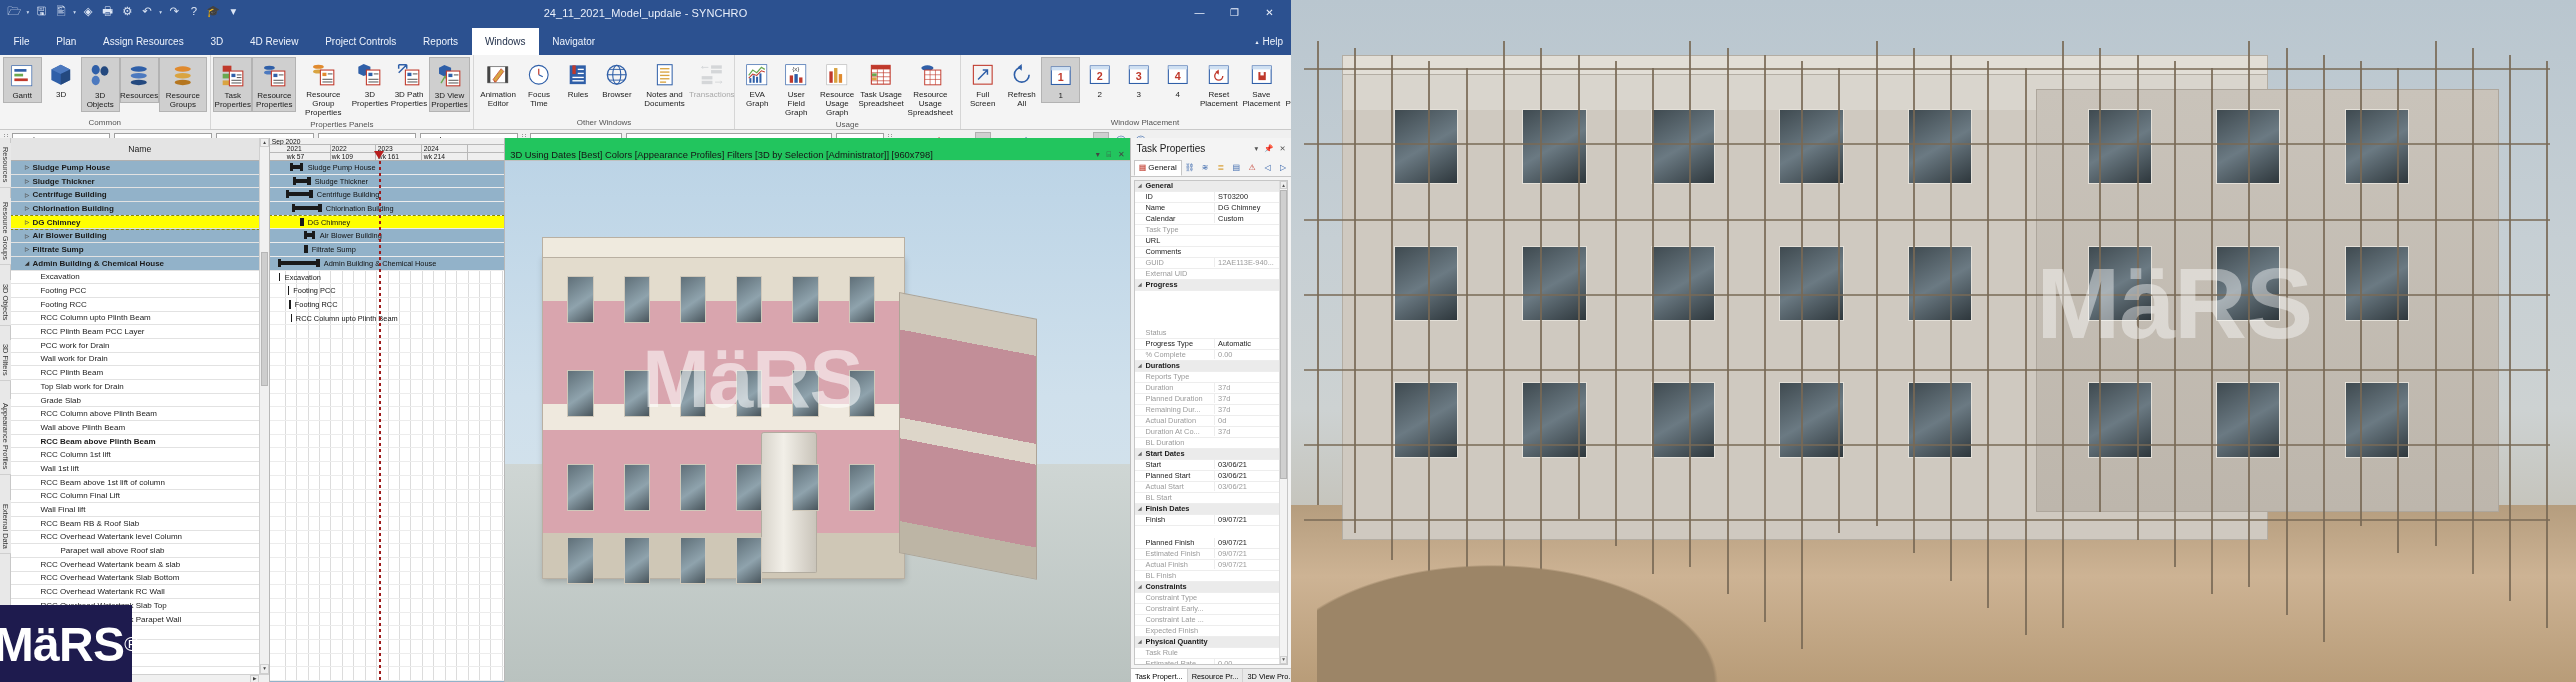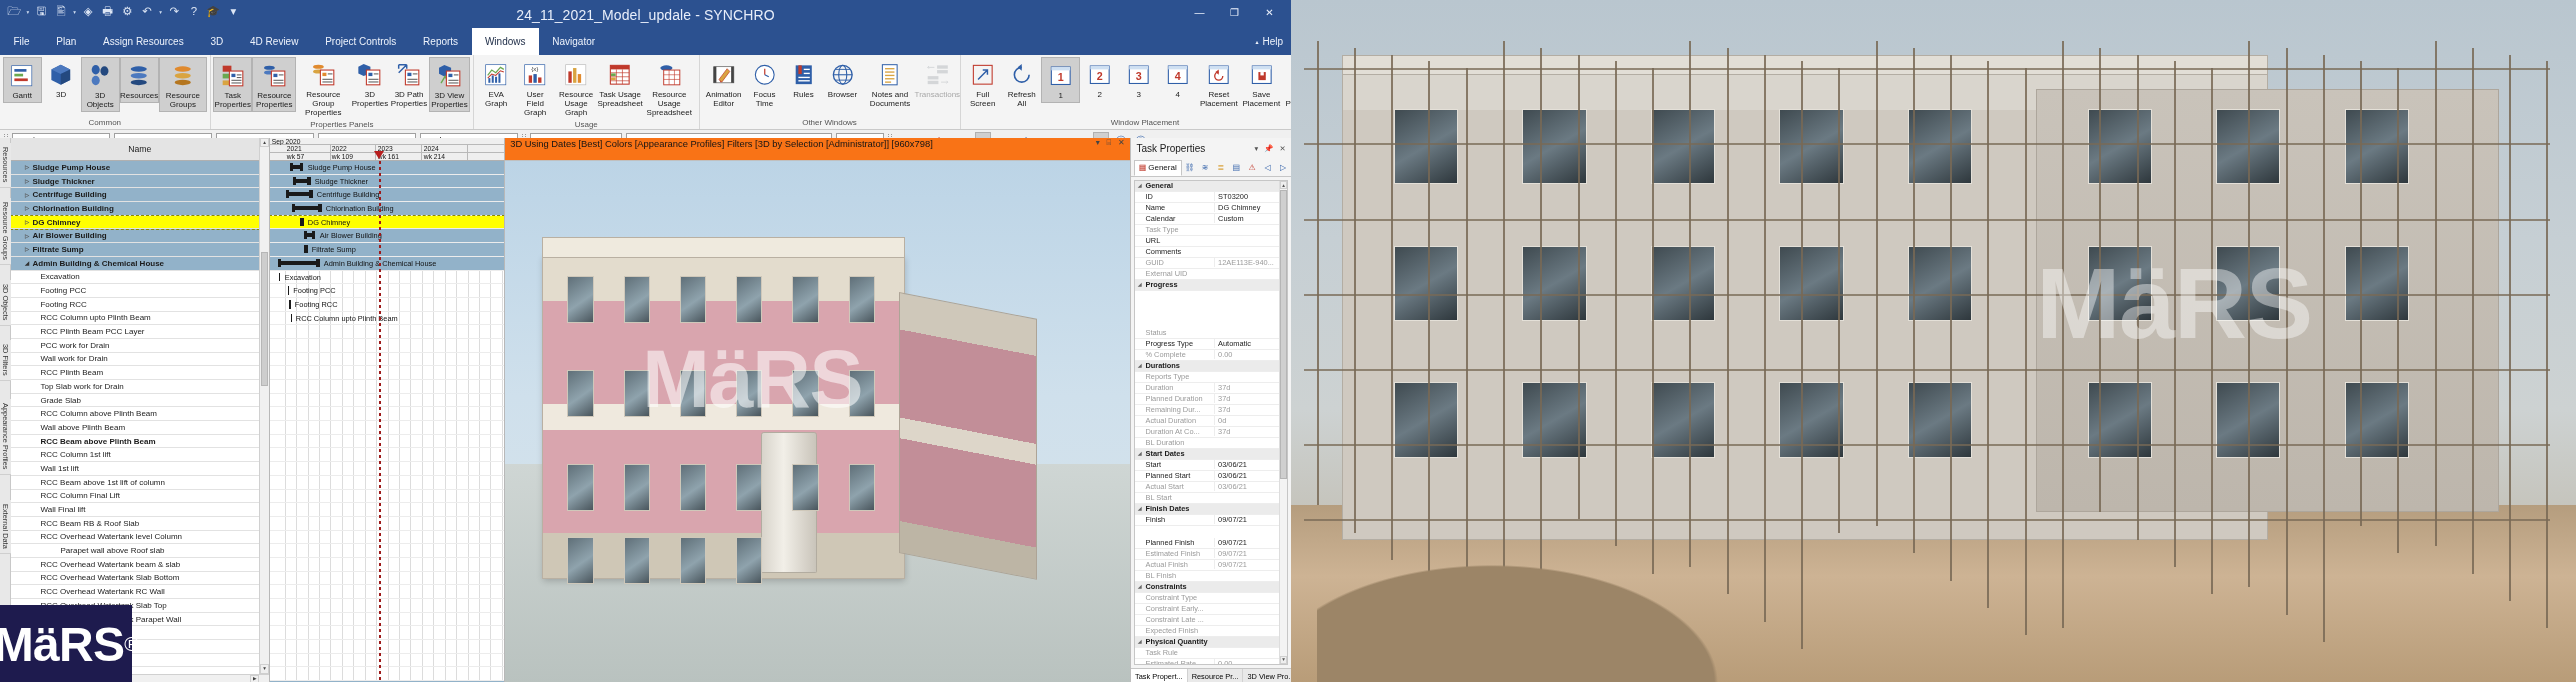--- a/index.html
+++ b/index.html
@@ -13,21 +13,21 @@
   .app { position:relative; width:2576px; height:683px; }
 
   
   .synchro { position:absolute; left:0; top:0; width:1291px; height:683px; background:#f0f0f0; overflow:hidden; }
 
   
   .titlebar { position:relative; height:28px; background:#2c5190; color:#fff; }
   .qat { position:absolute; left:6.7px; top:4px; display:flex; align-items:center; gap:4.7px; }
   .qat .qi { width:15px; height:15px; display:flex; align-items:center; justify-content:center; color:#dde6f5; font-size:11.4px; line-height:1; }
   .qat .car { font-size:5.4px; color:#cfdcf0; }
-  .apptitle { position:absolute; left:0; right:0; top:7.4px; text-align:center; font-size:14px; color:#e8eefa; letter-spacing:0.1px; }
+  .apptitle { position:absolute; left:0; right:0; top:7.4px; text-align:center; font-size:11px; color:#e8eefa; letter-spacing:0.1px; }
   .winbtns { position:absolute; right:4px; top:1.3px; display:flex; gap:0; }
   .winbtns div { width:35px; height:23px; display:flex; align-items:center; justify-content:center; color:#eaf0fb; font-size:10px; }
 
   
   .menubar { position:relative; height:27px; background:#2c5190; display:flex; align-items:stretch; }
   .menuitem { padding:0 13.4px; display:flex; align-items:center; color:#eef3fc; font-size:10px; white-space:nowrap; }
   .menuitem.active { background:#ffffff; color:#22304a; }
   .helpitem { position:absolute; right:8px; top:0; height:100%; display:flex; align-items:center; color:#eef3fc; font-size:10px; gap:4px; }
 
   
@@ -83,21 +83,21 @@
   .sbar { position:absolute; height:4px; background:#1a1a1a; top:4px; }
   .sbar:before, .sbar:after { content:""; position:absolute; top:-2px; width:3.4px; height:8px; background:#1a1a1a; }
   .sbar:before { left:0; } .sbar:after { right:0; }
   .tbar { position:absolute; height:5.4px; background:#1a1a1a; top:3.4px; }
   .glabel { position:absolute; top:2px; font-size:7.4px; color:#111; white-space:nowrap; }
   .nowline { position:absolute; top:0; bottom:0; width:2px; background:repeating-linear-gradient(to bottom,#9e1b1b 0 3.4px,transparent 3.4px 6px); }
   .nowflag { position:absolute; width:0; height:0; border-left:5.4px solid transparent; border-right:5.4px solid transparent; border-top:8px solid #b81f1f; }
 
   
   .viewpane { flex:1; background:#fff; display:flex; flex-direction:column; position:relative; }
-  .vtitle { height:23px; background:#f97316; border-bottom:0.7px solid #c0c0c0; display:flex; align-items:flex-start; padding:0 5.4px; font-size:9.4px; color:#151515; }
+  .vtitle { height:23px; background:#22c55e; border-bottom:0.7px solid #c0c0c0; display:flex; align-items:flex-end; padding:0 5.4px; font-size:9.4px; color:#151515; }
   .vtitle .vbtns { margin-left:auto; display:flex; gap:6.7px; color:#444; font-size:8px; }
   .canvas3d { flex:1; position:relative; overflow:hidden; background:linear-gradient(#bcd4e6 0%, #cfe0ec 45%, #d9e4ea 100%); }
 
   
   .proppane { width:161px; background:#f4f4f4; border-left:0.7px solid #bdbdbd; display:flex; flex-direction:column; }
   .ptitle { height:21.5px; display:flex; align-items:center; padding:0 5.4px; font-size:10px; color:#1a1a1a; }
   .ptitle .pbtns { margin-left:auto; display:flex; gap:6px; color:#555; font-size:7.4px; }
   .ptabs { height:17.5px; display:flex; align-items:stretch; border-bottom:0.7px solid #c6c6c6; padding-left:2.7px; gap:0; }
   .ptab { width:19px; display:flex; align-items:center; justify-content:center; font-size:8px; color:#2f5fa8; }
   .ptab.act { background:#fff; border:0.7px solid #c6c6c6; border-bottom-color:#fff; display:flex; gap:2px; width:auto; padding:0 4px; color:#111; font-size:8px; }
@@ -325,20 +325,100 @@
               <div class="lab">3D View Properties</div>
             </div>
           </div>
           <div class="gtitle">Properties Panels</div>
         </div>
         <div class="rgroup">
           <div class="ritems">
             <div class="ritem">
               <div class="glyph">
                 <svg width="25.5" height="25.5" viewBox="0 0 38 38">
+                  <rect x="4" y="7" width="30" height="24" fill="#fff" stroke="#555"></rect>
+                  <rect x="4" y="7" width="4" height="24" fill="#444"></rect>
+                  <rect x="30" y="7" width="4" height="24" fill="#444"></rect>
+                  <path d="M12 26 L24 10 L28 14 L16 30 Z" fill="#d9a441" stroke="#c0392b"></path>
+                  <path d="M12 26 L14 30 L16 30 Z" fill="#c0392b"></path>
+                </svg>
+              </div>
+              <div class="lab">Animation Editor</div>
+            </div>
+            <div class="ritem">
+              <div class="glyph">
+                <svg width="25.5" height="25.5" viewBox="0 0 38 38">
+                  <circle cx="19" cy="19" r="14" fill="#fff" stroke="#2f5fa8" stroke-width="1.6"></circle>
+                  <line x1="19" y1="19" x2="19" y2="10" stroke="#c0392b" stroke-width="1.8"></line>
+                  <line x1="19" y1="19" x2="25" y2="22" stroke="#2f5fa8" stroke-width="1.8"></line>
+                </svg>
+              </div>
+              <div class="lab">Focus Time</div>
+            </div>
+            <div class="ritem">
+              <div class="glyph">
+                <svg width="25.5" height="25.5" viewBox="0 0 38 38">
+                  <rect x="7" y="5" width="24" height="28" fill="#2f5fa8"></rect>
+                  <rect x="11" y="5" width="5" height="13" fill="#c0392b"></rect>
+                  <rect x="19" y="10" width="9" height="2" fill="#fff"></rect>
+                  <rect x="19" y="16" width="9" height="2" fill="#fff"></rect>
+                  <rect x="11" y="22" width="17" height="2" fill="#fff"></rect>
+                  <rect x="11" y="27" width="17" height="2" fill="#fff"></rect>
+                </svg>
+              </div>
+              <div class="lab">Rules</div>
+            </div>
+            <div class="ritem">
+              <div class="glyph">
+                <svg width="25.5" height="25.5" viewBox="0 0 38 38">
+                  <circle cx="19" cy="19" r="14" fill="none" stroke="#2f5fa8" stroke-width="2"></circle>
+                  <ellipse cx="19" cy="19" rx="6" ry="14" fill="none" stroke="#2f5fa8" stroke-width="1.6"></ellipse>
+                  <line x1="5" y1="19" x2="33" y2="19" stroke="#2f5fa8" stroke-width="1.6"></line>
+                  <line x1="8" y1="11" x2="30" y2="11" stroke="#2f5fa8" stroke-width="1.4"></line>
+                  <line x1="8" y1="27" x2="30" y2="27" stroke="#2f5fa8" stroke-width="1.4"></line>
+                </svg>
+              </div>
+              <div class="lab">Browser</div>
+            </div>
+            <div class="ritem">
+              <div class="glyph">
+                <svg width="25.5" height="25.5" viewBox="0 0 38 38">
+                  <rect x="8" y="4" width="22" height="30" fill="#fff" stroke="#2f5fa8" stroke-width="1.5"></rect>
+                  <g fill="#d9a441">
+                    <rect x="12" y="9" width="14" height="2"></rect>
+                    <rect x="12" y="14" width="14" height="2"></rect>
+                    <rect x="12" y="19" width="14" height="2"></rect>
+                    <rect x="12" y="24" width="14" height="2"></rect>
+                    <rect x="12" y="29" width="9" height="2"></rect>
+                  </g>
+                </svg>
+              </div>
+              <div class="lab">Notes and Documents</div>
+            </div>
+            <div class="ritem dis">
+              <div class="glyph" style="opacity: 0.35;">
+                <svg width="25.5" height="25.5" viewBox="0 0 38 38">
+                  <rect x="18" y="5" width="16" height="5" fill="#9aa0a6"></rect>
+                  <rect x="18" y="12" width="16" height="5" fill="#9aa0a6"></rect>
+                  <rect x="4" y="21" width="16" height="5" fill="#9aa0a6"></rect>
+                  <rect x="4" y="28" width="16" height="5" fill="#9aa0a6"></rect>
+                  <path d="M14 8 L4 8 M6 6 L4 8 L6 10" stroke="#9aa0a6" stroke-width="1.4" fill="none"></path>
+                  <path d="M24 30 L34 30 M32 28 L34 30 L32 32" stroke="#9aa0a6" stroke-width="1.4" fill="none"></path>
+                </svg>
+              </div>
+              <div class="lab">Transactions</div>
+            </div>
+          </div>
+          <div class="gtitle">Other Windows</div>
+        </div>
+        <div class="rgroup">
+          <div class="ritems">
+            <div class="ritem">
+              <div class="glyph">
+                <svg width="25.5" height="25.5" viewBox="0 0 38 38">
                   <rect x="4" y="4" width="30" height="30" fill="#fff" stroke="#2f5fa8"></rect>
                   <rect x="8" y="24" width="3" height="7" fill="#2f5fa8"></rect>
                   <rect x="13" y="20" width="3" height="11" fill="#2f5fa8"></rect>
                   <rect x="18" y="22" width="3" height="9" fill="#2f5fa8"></rect>
                   <rect x="23" y="17" width="3" height="14" fill="#2f5fa8"></rect>
                   <polyline points="7,20 13,12 19,16 26,8 31,11" stroke="#6aa84f" stroke-width="1.8" fill="none"></polyline>
                   <polyline points="7,24 13,18 19,20 26,13 31,15" stroke="#c0392b" stroke-width="1.5" fill="none"></polyline>
                 </svg>
               </div>
               <div class="lab">EVA Graph</div>
@@ -394,100 +474,20 @@
                     <line x1="10" y1="26" x2="34" y2="26"></line>
                     <line x1="18" y1="12" x2="18" y2="34"></line>
                     <line x1="26" y1="12" x2="26" y2="34"></line>
                   </g>
                 </svg>
               </div>
               <div class="lab">Resource Usage Spreadsheet</div>
             </div>
           </div>
           <div class="gtitle">Usage</div>
-        </div>
-        <div class="rgroup">
-          <div class="ritems">
-            <div class="ritem">
-              <div class="glyph">
-                <svg width="25.5" height="25.5" viewBox="0 0 38 38">
-                  <rect x="4" y="7" width="30" height="24" fill="#fff" stroke="#555"></rect>
-                  <rect x="4" y="7" width="4" height="24" fill="#444"></rect>
-                  <rect x="30" y="7" width="4" height="24" fill="#444"></rect>
-                  <path d="M12 26 L24 10 L28 14 L16 30 Z" fill="#d9a441" stroke="#c0392b"></path>
-                  <path d="M12 26 L14 30 L16 30 Z" fill="#c0392b"></path>
-                </svg>
-              </div>
-              <div class="lab">Animation Editor</div>
-            </div>
-            <div class="ritem">
-              <div class="glyph">
-                <svg width="25.5" height="25.5" viewBox="0 0 38 38">
-                  <circle cx="19" cy="19" r="14" fill="#fff" stroke="#2f5fa8" stroke-width="1.6"></circle>
-                  <line x1="19" y1="19" x2="19" y2="10" stroke="#c0392b" stroke-width="1.8"></line>
-                  <line x1="19" y1="19" x2="25" y2="22" stroke="#2f5fa8" stroke-width="1.8"></line>
-                </svg>
-              </div>
-              <div class="lab">Focus Time</div>
-            </div>
-            <div class="ritem">
-              <div class="glyph">
-                <svg width="25.5" height="25.5" viewBox="0 0 38 38">
-                  <rect x="7" y="5" width="24" height="28" fill="#2f5fa8"></rect>
-                  <rect x="11" y="5" width="5" height="13" fill="#c0392b"></rect>
-                  <rect x="19" y="10" width="9" height="2" fill="#fff"></rect>
-                  <rect x="19" y="16" width="9" height="2" fill="#fff"></rect>
-                  <rect x="11" y="22" width="17" height="2" fill="#fff"></rect>
-                  <rect x="11" y="27" width="17" height="2" fill="#fff"></rect>
-                </svg>
-              </div>
-              <div class="lab">Rules</div>
-            </div>
-            <div class="ritem">
-              <div class="glyph">
-                <svg width="25.5" height="25.5" viewBox="0 0 38 38">
-                  <circle cx="19" cy="19" r="14" fill="none" stroke="#2f5fa8" stroke-width="2"></circle>
-                  <ellipse cx="19" cy="19" rx="6" ry="14" fill="none" stroke="#2f5fa8" stroke-width="1.6"></ellipse>
-                  <line x1="5" y1="19" x2="33" y2="19" stroke="#2f5fa8" stroke-width="1.6"></line>
-                  <line x1="8" y1="11" x2="30" y2="11" stroke="#2f5fa8" stroke-width="1.4"></line>
-                  <line x1="8" y1="27" x2="30" y2="27" stroke="#2f5fa8" stroke-width="1.4"></line>
-                </svg>
-              </div>
-              <div class="lab">Browser</div>
-            </div>
-            <div class="ritem">
-              <div class="glyph">
-                <svg width="25.5" height="25.5" viewBox="0 0 38 38">
-                  <rect x="8" y="4" width="22" height="30" fill="#fff" stroke="#2f5fa8" stroke-width="1.5"></rect>
-                  <g fill="#d9a441">
-                    <rect x="12" y="9" width="14" height="2"></rect>
-                    <rect x="12" y="14" width="14" height="2"></rect>
-                    <rect x="12" y="19" width="14" height="2"></rect>
-                    <rect x="12" y="24" width="14" height="2"></rect>
-                    <rect x="12" y="29" width="9" height="2"></rect>
-                  </g>
-                </svg>
-              </div>
-              <div class="lab">Notes and Documents</div>
-            </div>
-            <div class="ritem dis">
-              <div class="glyph" style="opacity: 0.35;">
-                <svg width="25.5" height="25.5" viewBox="0 0 38 38">
-                  <rect x="18" y="5" width="16" height="5" fill="#9aa0a6"></rect>
-                  <rect x="18" y="12" width="16" height="5" fill="#9aa0a6"></rect>
-                  <rect x="4" y="21" width="16" height="5" fill="#9aa0a6"></rect>
-                  <rect x="4" y="28" width="16" height="5" fill="#9aa0a6"></rect>
-                  <path d="M14 8 L4 8 M6 6 L4 8 L6 10" stroke="#9aa0a6" stroke-width="1.4" fill="none"></path>
-                  <path d="M24 30 L34 30 M32 28 L34 30 L32 32" stroke="#9aa0a6" stroke-width="1.4" fill="none"></path>
-                </svg>
-              </div>
-              <div class="lab">Transactions</div>
-            </div>
-          </div>
-          <div class="gtitle">Other Windows</div>
         </div>
         <div class="rgroup">
           <div class="ritems">
             <div class="ritem">
               <div class="glyph">
                 <svg width="25.5" height="25.5" viewBox="0 0 38 38">
                   <rect x="5" y="5" width="28" height="28" fill="none" stroke="#c0392b" stroke-width="1.6"></rect>
                   <path d="M12 26 L26 12 M19 12 L26 12 L26 19" stroke="#2f5fa8" stroke-width="2.2" fill="none"></path>
                 </svg>
               </div>

